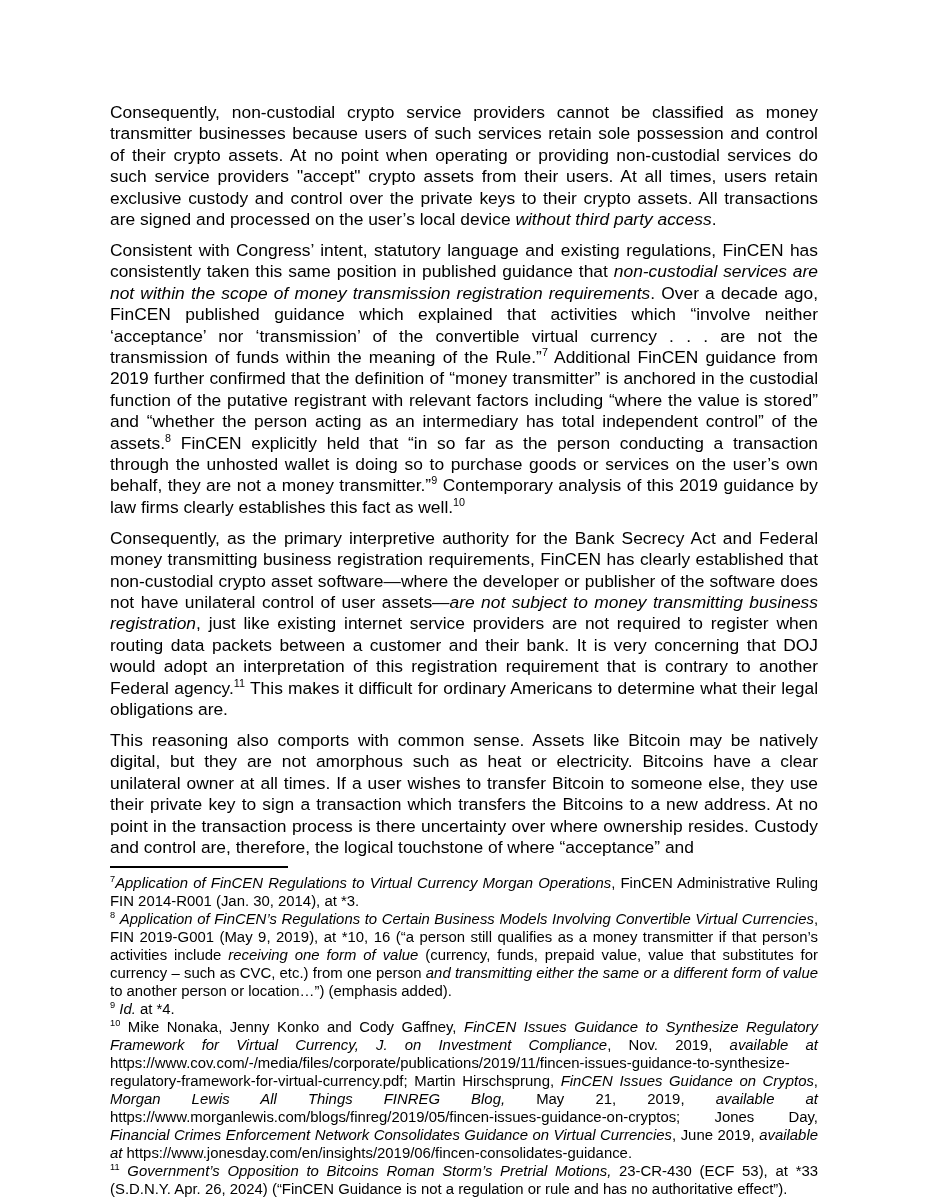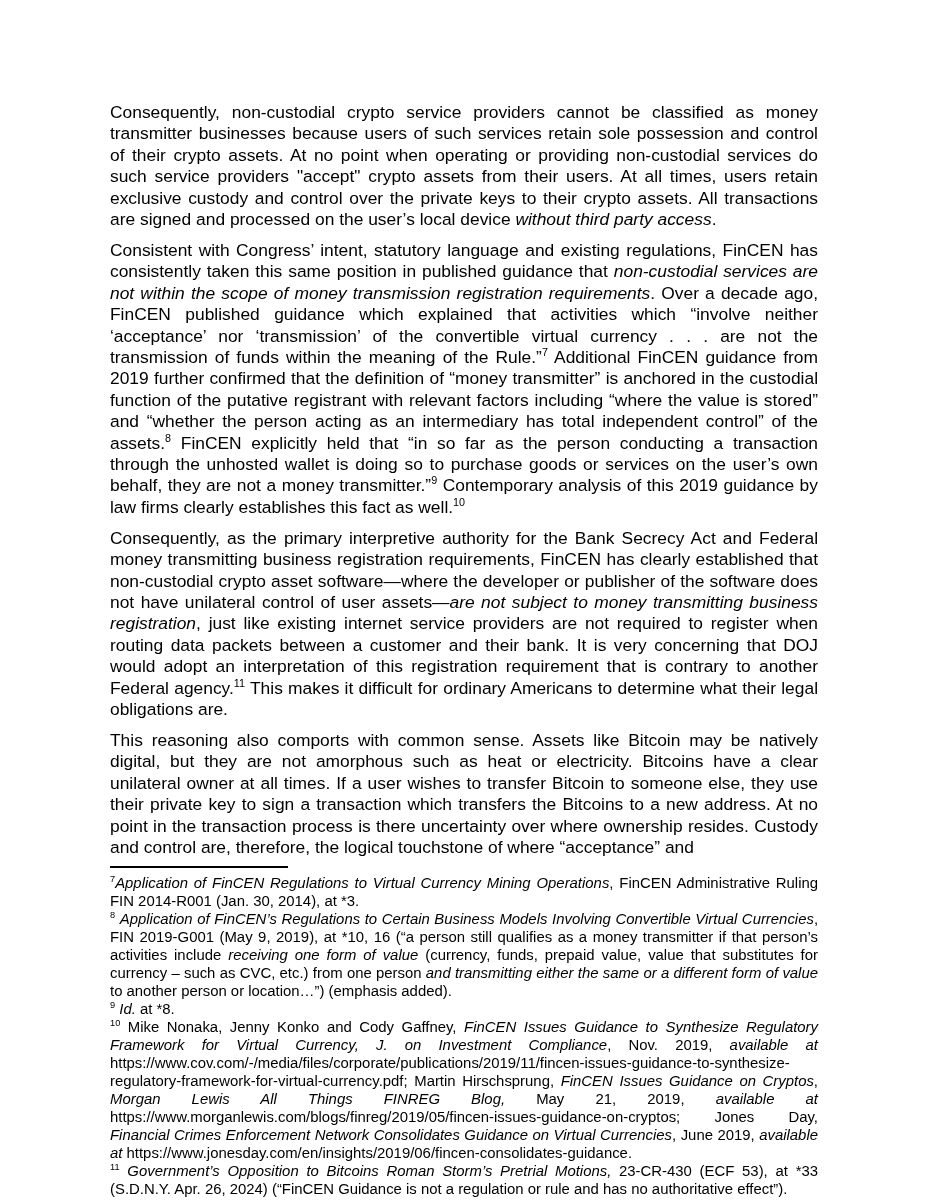--- a/index.html
+++ b/index.html
@@ -54,20 +54,20 @@
 <div class="page">
   <div class="content">
     <div class="body-text">
         <p><span>Consequently, non-custodial crypto service providers cannot be classified as money transmitter businesses because users of such services retain sole possession and control of their crypto assets. At no point when operating or providing non-custodial services do such service providers "accept" crypto assets from their users. At all times, users retain exclusive custody and control over the private keys to their crypto assets. All transactions are signed and processed on the user’s local device </span><span class="i">without third party access</span><span>.</span></p>
         <p><span>Consistent with Congress’ intent, statutory language and existing regulations, FinCEN has consistently taken this same position in published guidance that </span><span class="i">non-custodial services are not within the scope of money transmission registration requirements</span><span>. Over a decade ago, FinCEN published guidance which explained that activities which “involve neither ‘acceptance’ nor ‘transmission’ of the convertible virtual currency . . . are not the transmission of funds within the meaning of the Rule.”</span><sup>7</sup><span> Additional FinCEN guidance from 2019 further confirmed that the definition of “money transmitter” is anchored in the custodial function of the putative registrant with relevant factors including “where the value is stored” and “whether the person acting as an intermediary has total independent control” of the assets.</span><sup>8</sup><span> FinCEN explicitly held that “in so far as the person conducting a transaction through the unhosted wallet is doing so to purchase goods or services on the user’s own behalf, they are not a money transmitter.”</span><sup>9</sup><span> Contemporary analysis of this 2019 guidance by law firms clearly establishes this fact as well.</span><sup>10</sup></p>
         <p><span>Consequently, as the primary interpretive authority for the Bank Secrecy Act and Federal money transmitting business registration requirements, FinCEN has clearly established that non-custodial crypto asset software—where the developer or publisher of the software does not have unilateral control of user assets—</span><span class="i">are not subject to money transmitting business registration</span><span>, just like existing internet service providers are not required to register when routing data packets between a customer and their bank. It is very concerning that DOJ would adopt an interpretation of this registration requirement that is contrary to another Federal agency.</span><sup>11</sup><span> This makes it difficult for ordinary Americans to determine what their legal obligations are.</span></p>
         <p><span>This reasoning also comports with common sense. Assets like Bitcoin may be natively digital, but they are not amorphous such as heat or electricity. Bitcoins have a clear unilateral owner at all times. If a user wishes to transfer Bitcoin to someone else, they use their private key to sign a transaction which transfers the Bitcoins to a new address. At no point in the transaction process is there uncertainty over where ownership resides. Custody and control are, therefore, the logical touchstone of where “acceptance” and</span></p>
       </div>
     <div class="footnote-sep"></div>
     <div class="footnotes">
-        <p><sup>7</sup><span class="i">Application of FinCEN Regulations to Virtual Currency Mining Operations</span><span>, FinCEN Administrative Ruling FIN 2014-R001 (Jan. 30, 2014), at *3.</span></p>
+        <p><sup>7</sup><span class="i">Application of FinCEN Regulations to Virtual Currency Morgan Operations</span><span>, FinCEN Administrative Ruling FIN 2014-R001 (Jan. 30, 2014), at *3.</span></p>
         <p><sup>8</sup><span> </span><span class="i">Application of FinCEN’s Regulations to Certain Business Models Involving Convertible Virtual Currencies</span><span>, FIN 2019-G001 (May 9, 2019), at *10, 16 (“a person still qualifies as a money transmitter if that person’s activities include </span><span class="i">receiving one form of value</span><span> (currency, funds, prepaid value, value that substitutes for currency – such as CVC, etc.) from one person </span><span class="i">and transmitting either the same or a different form of value</span><span> to another person or location…”) (emphasis added).</span></p>
-        <p><sup>9</sup><span> </span><span class="i">Id.</span><span> at *8.</span></p>
+        <p><sup>9</sup><span> </span><span class="i">Id.</span><span> at *4.</span></p>
         <p><sup>10</sup><span> Mike Nonaka, Jenny Konko and Cody Gaffney, </span><span class="i">FinCEN Issues Guidance to Synthesize Regulatory Framework for Virtual Currency, J. on Investment Compliance</span><span>, Nov. 2019, </span><span class="i">available at</span><span> https://www.cov.com/-/media/files/corporate/publications/2019/11/fincen-issues-guidance-to-synthesize-regulatory-framework-for-virtual-currency.pdf</span><span>; Martin Hirschsprung, </span><span class="i">FinCEN Issues Guidance on Cryptos</span><span>, </span><span class="i">Morgan Lewis All Things FINREG Blog,</span><span> May 21, 2019, </span><span class="i">available at</span><span> https://www.morganlewis.com/blogs/finreg/2019/05/fincen-issues-guidance-on-cryptos; Jones Day, </span><span class="i">Financial Crimes Enforcement Network Consolidates Guidance on Virtual Currencies</span><span>, June 2019, </span><span class="i">available at</span><span> https://www.jonesday.com/en/insights/2019/06/fincen-consolidates-guidance.</span></p>
         <p><sup>11</sup><span> </span><span class="i">Government’s Opposition to Bitcoins Roman Storm’s Pretrial Motions,</span><span> 23-CR-430 (ECF 53), at *33 (S.D.N.Y. Apr. 26, 2024) (“FinCEN Guidance is not a regulation or rule and has no authoritative effect”).</span></p>
       </div>
   </div>
 </div>
 
 </body></html>

